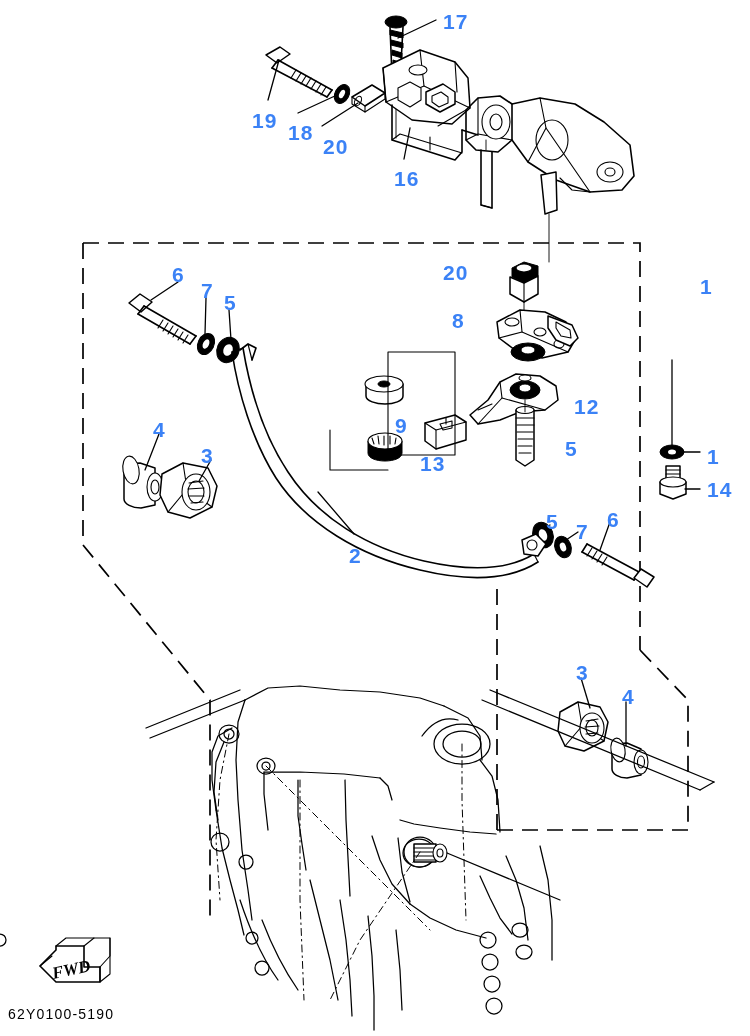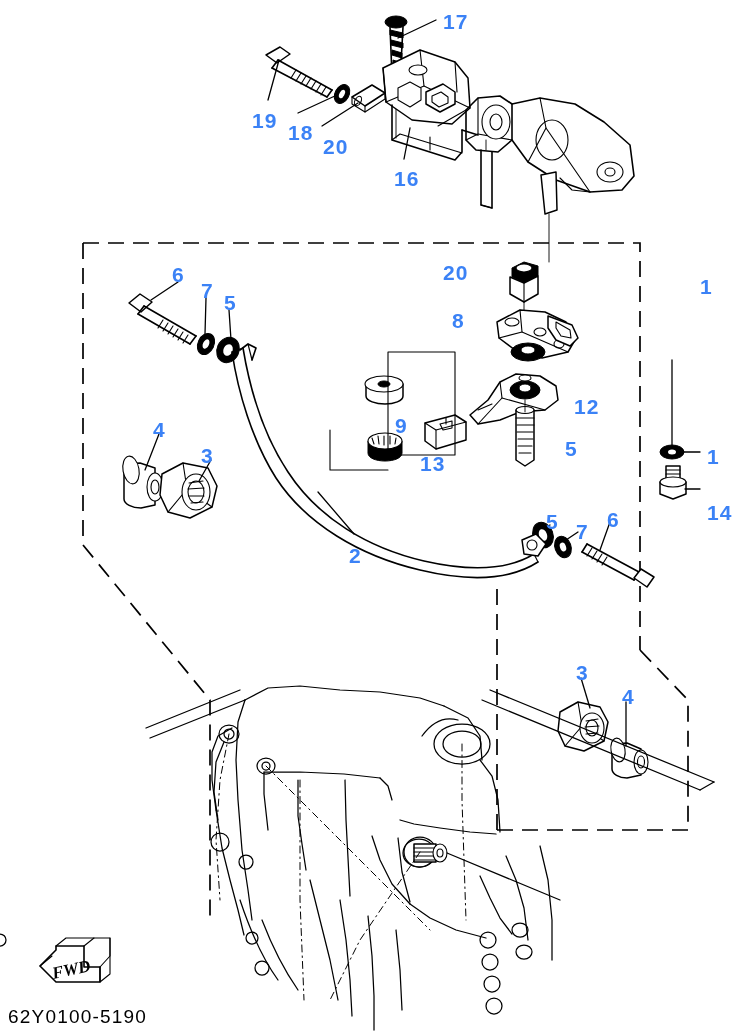--- a/index.html
+++ b/index.html
@@ -34,21 +34,21 @@
     line-height: 1;
     letter-spacing: 1px;
     white-space: nowrap;
     user-select: none;
   }
   .partno {
     position: absolute;
     left: 8px;
     top: 1006px;
     font-family: "Liberation Sans", sans-serif;
-    font-size: 19px;
+    font-size: 14px;
     letter-spacing: 1.2px;
     color: #000000;
     white-space: nowrap;
   }
   .fwd-label {
     position: absolute;
     left: 52px;
     top: 960px;
     font-family: "Liberation Serif", serif;
     font-size: 17px;
@@ -454,21 +454,21 @@
   <div class="callout" style="left:201px; top:280px;">7</div>
   <div class="callout" style="left:224px; top:292px;">5</div>
   <div class="callout" style="left:452px; top:310px;">8</div>
   <div class="callout" style="left:153px; top:419px;">4</div>
   <div class="callout" style="left:201px; top:445px;">3</div>
   <div class="callout" style="left:395px; top:415px;">9</div>
   <div class="callout" style="left:574px; top:396px;">12</div>
   <div class="callout" style="left:565px; top:438px;">5</div>
   <div class="callout" style="left:420px; top:453px;text-align:right;">13</div>
   <div class="callout" style="left:707px; top:446px;">1</div>
-  <div class="callout" style="left:707px; top:502px;">14</div>
+  <div class="callout" style="left:707px; top:479px;">14</div>
   <div class="callout" style="left:546px; top:511px;">5</div>
   <div class="callout" style="left:576px; top:521px;">7</div>
   <div class="callout" style="left:607px; top:509px;">6</div>
   <div class="callout" style="left:349px; top:545px;">2</div>
   <div class="callout" style="left:576px; top:662px;">3</div>
   <div class="callout" style="left:622px; top:686px;">4</div>
 
   <div class="fwd-label">FWD</div>
   <div class="partno">62Y0100-5190</div>
 

